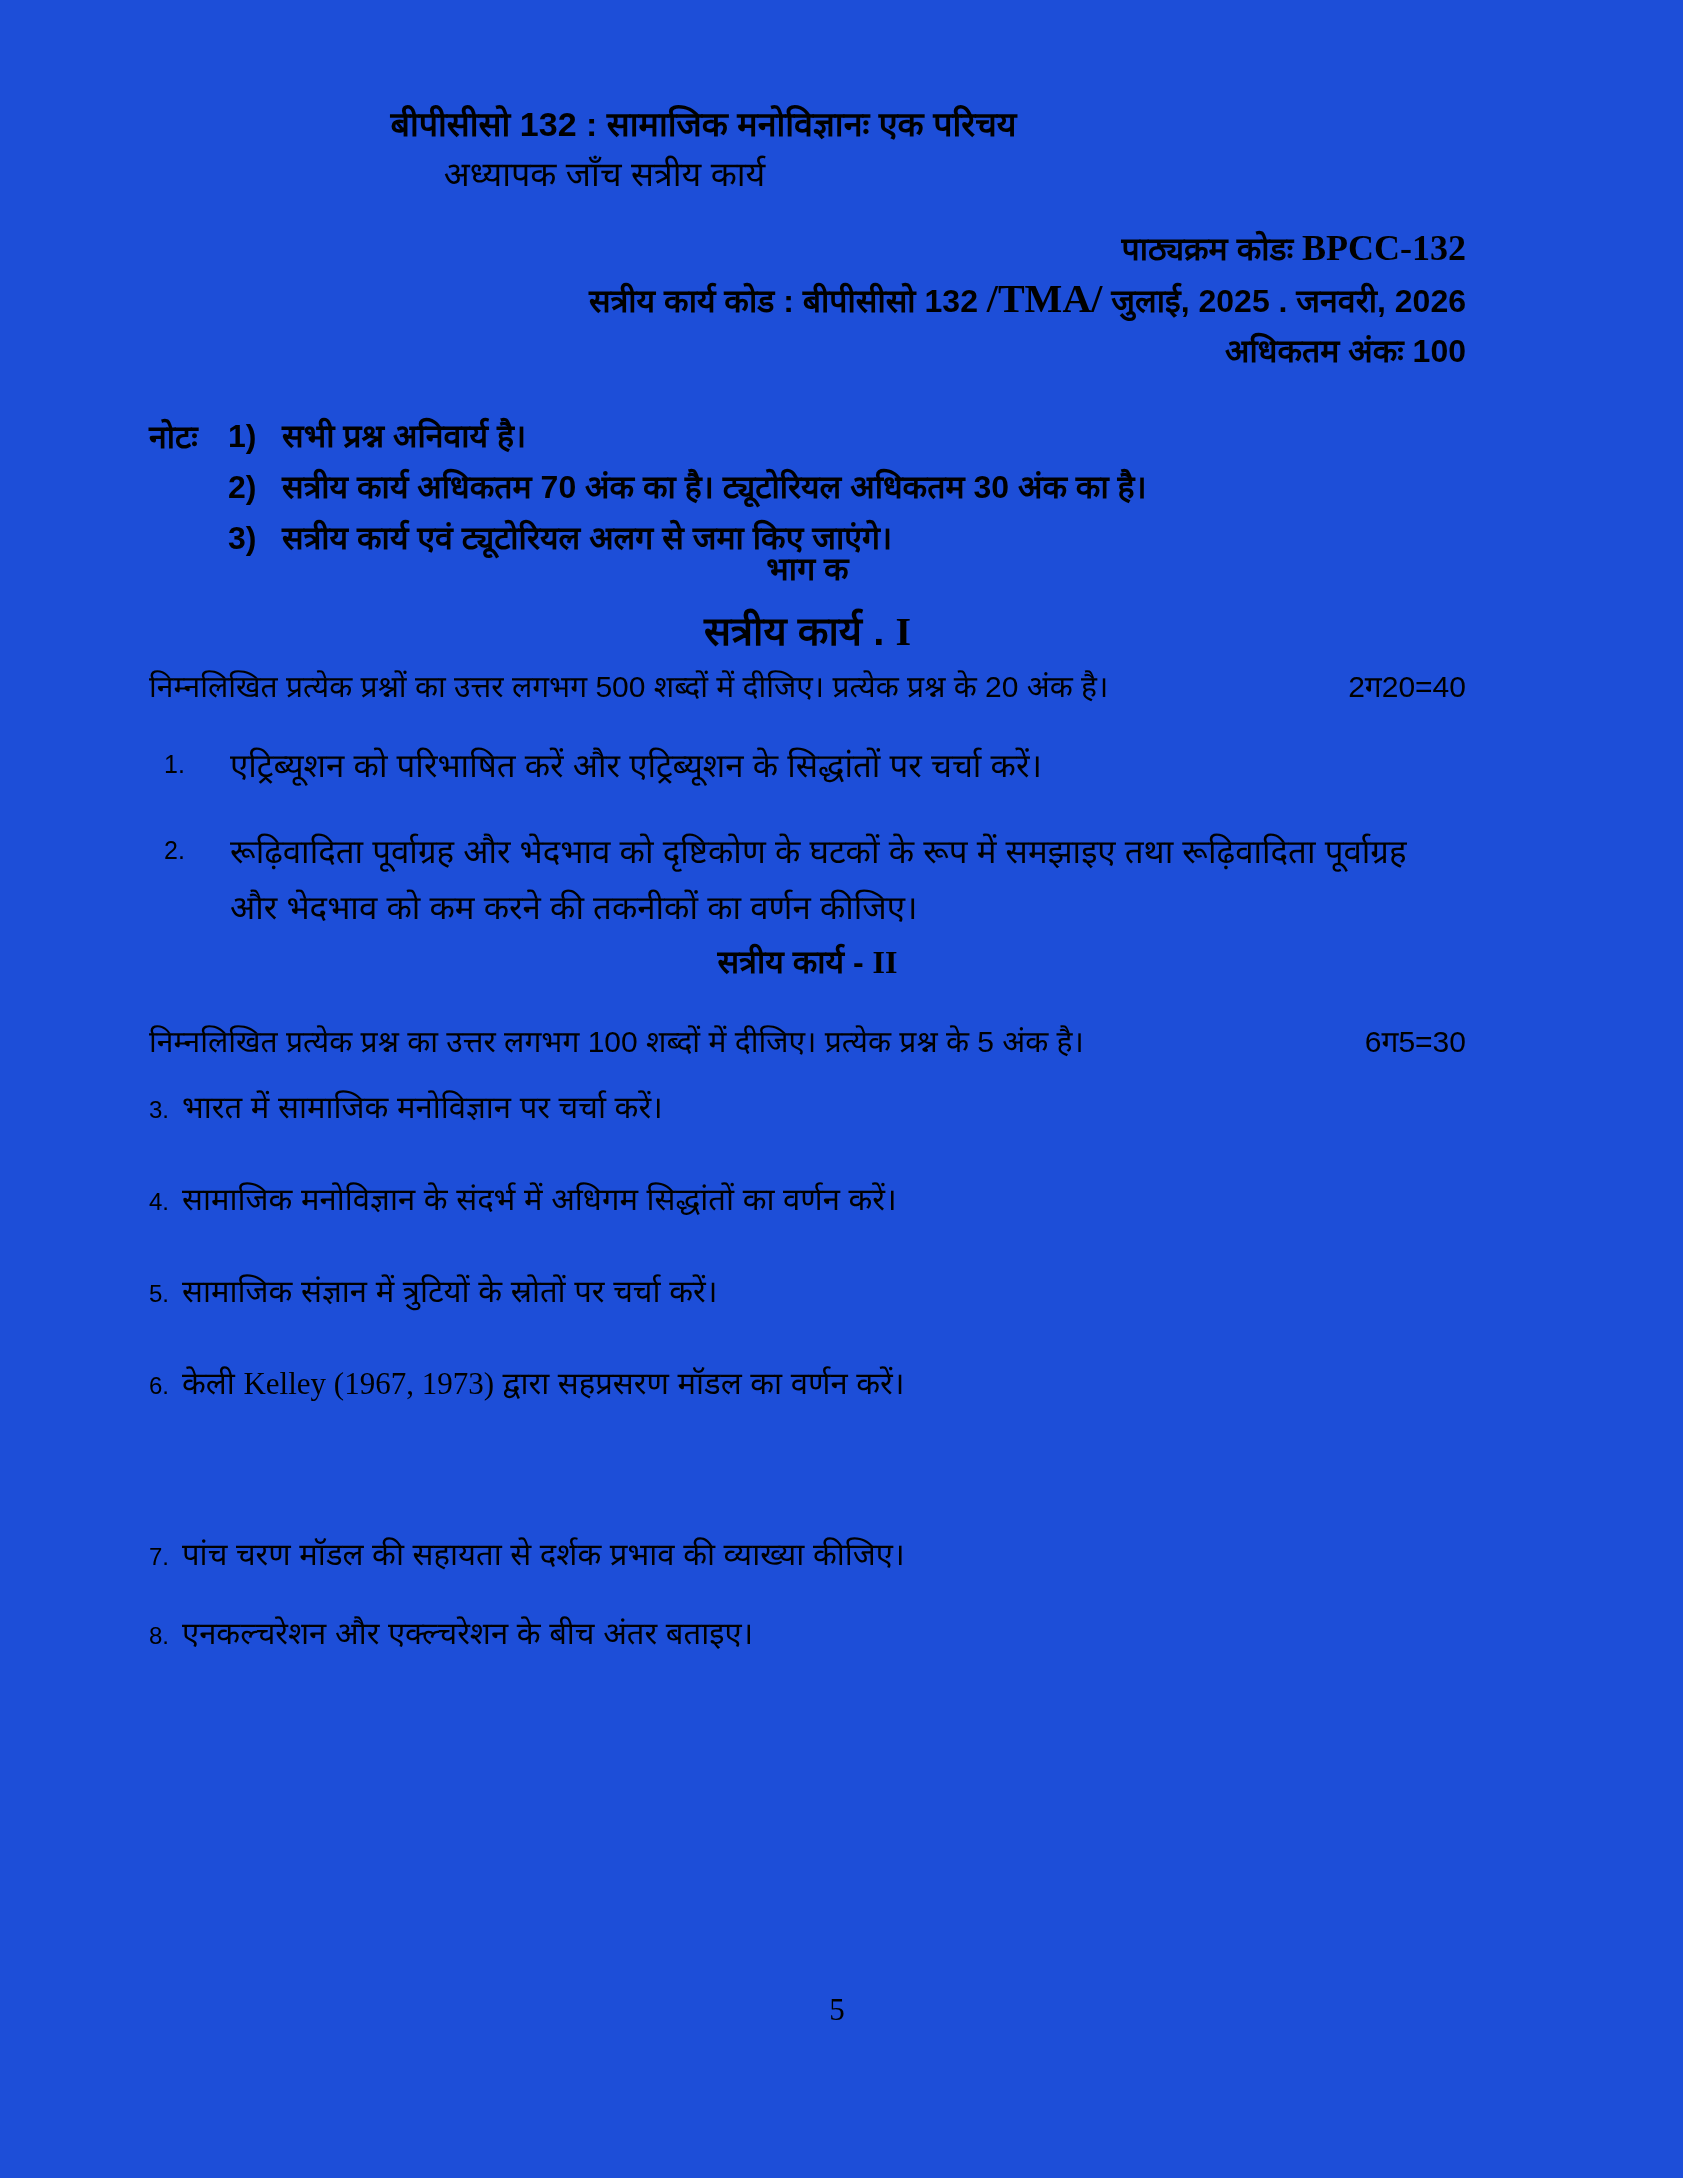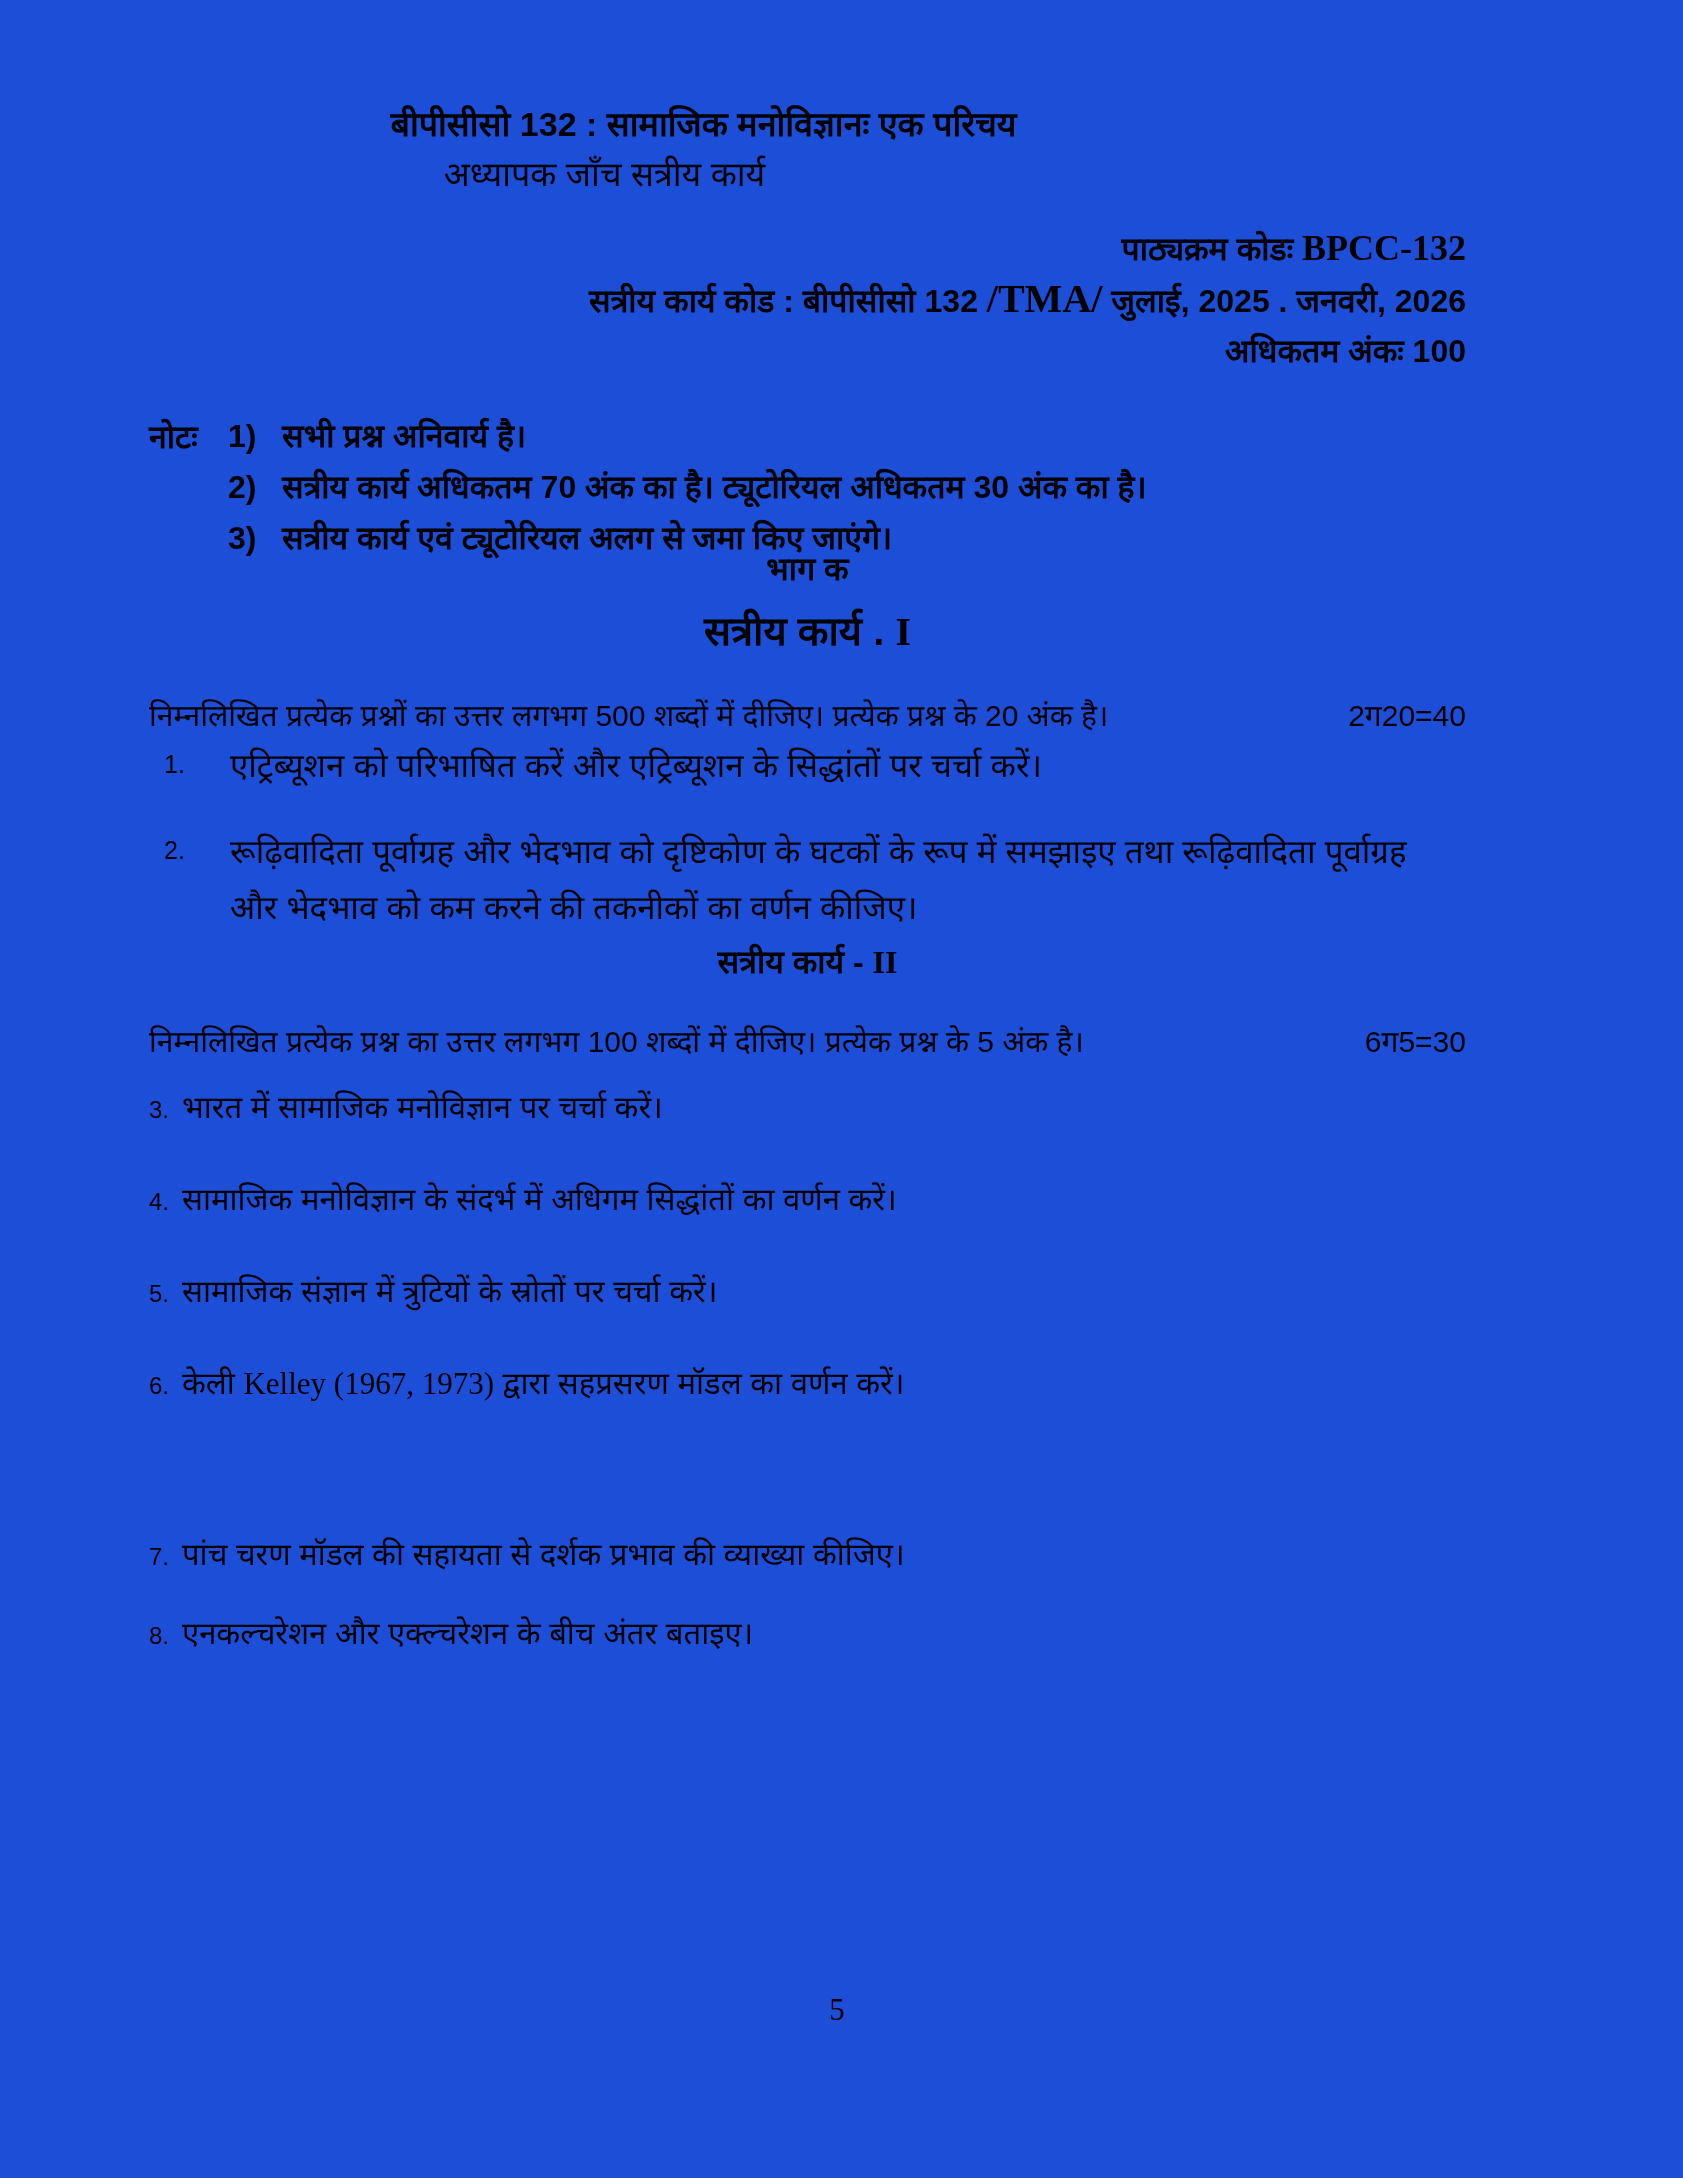--- a/index.html
+++ b/index.html
@@ -37,21 +37,21 @@
                   font-size:32px; font-weight:bold; }
   .sec1-heading { position:absolute; top:602px; left:149px; width:1317px; text-align:center;
                   font-size:40px; font-weight:bold; }
   .sec2-heading { position:absolute; top:939px; left:149px; width:1317px; text-align:center;
                   font-size:32px; font-weight:bold; }
   .sec-heading-en { font-family:"Liberation Serif", serif; }
 
   
   .instr-row { position:absolute; left:149px; width:1317px; display:flex;
                justify-content:space-between; align-items:baseline; }
-  .instr-row.one { top:694px; }
+  .instr-row.one { top:665px; }
   .instr-row.two { top:1020px; }
   .instr-text { font-size:30px; line-height:40px; }
   .instr-marks { font-size:30px; white-space:nowrap; padding-left:20px; }
 
   
   .q-row { position:absolute; left:149px; width:1322px; display:flex; }
   .q-row.q1 { top:738px; }
   .q-row.q2 { top:824px; }
   .q-num { font-size:25px; flex-shrink:0; margin-left:15px; width:66px; padding-top:12px; }
   .q-text { font-size:33px; line-height:56px; }

